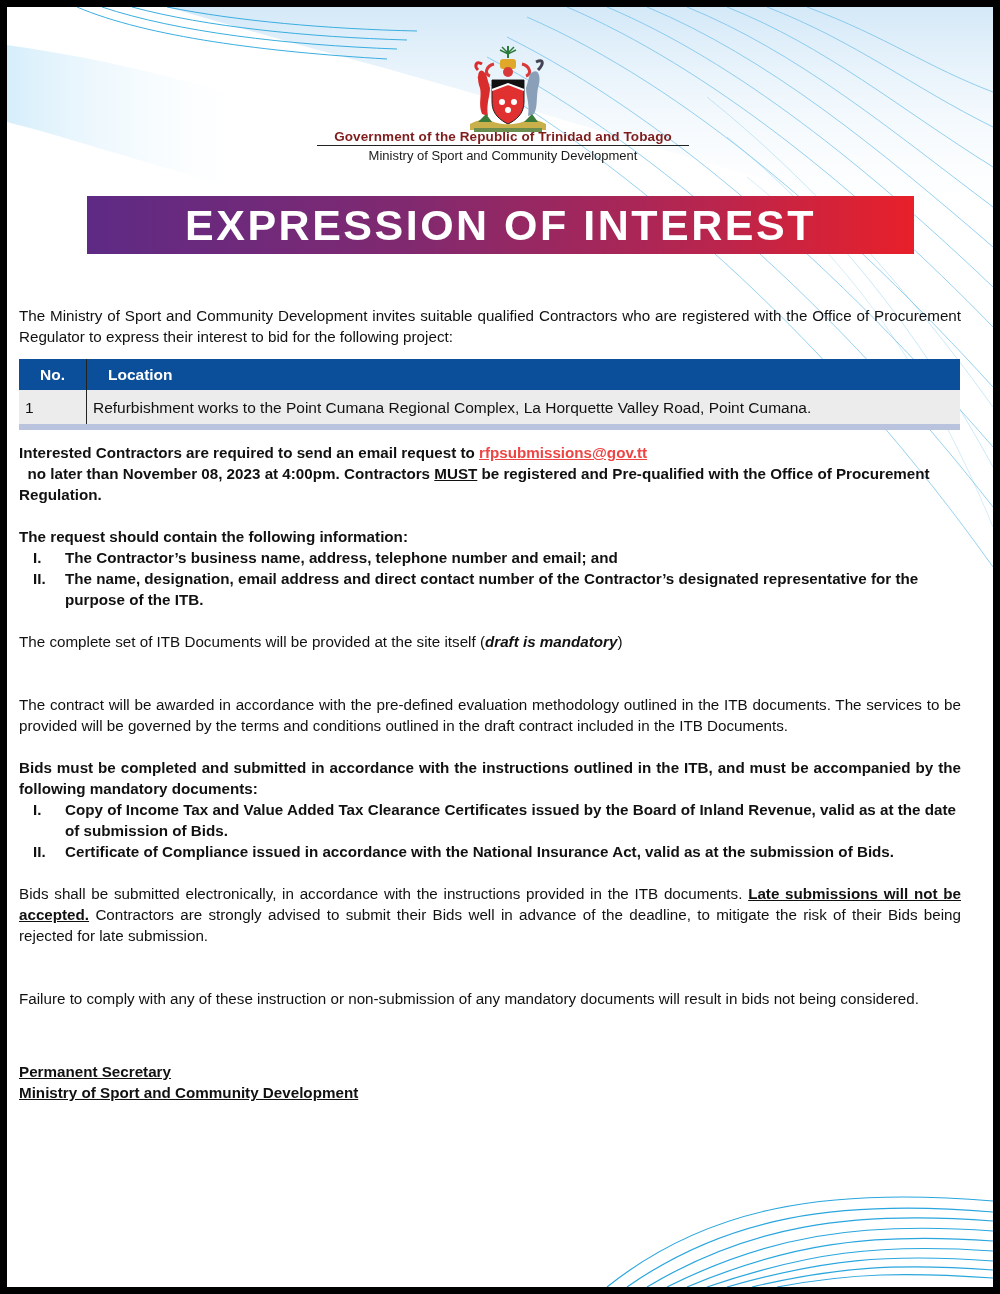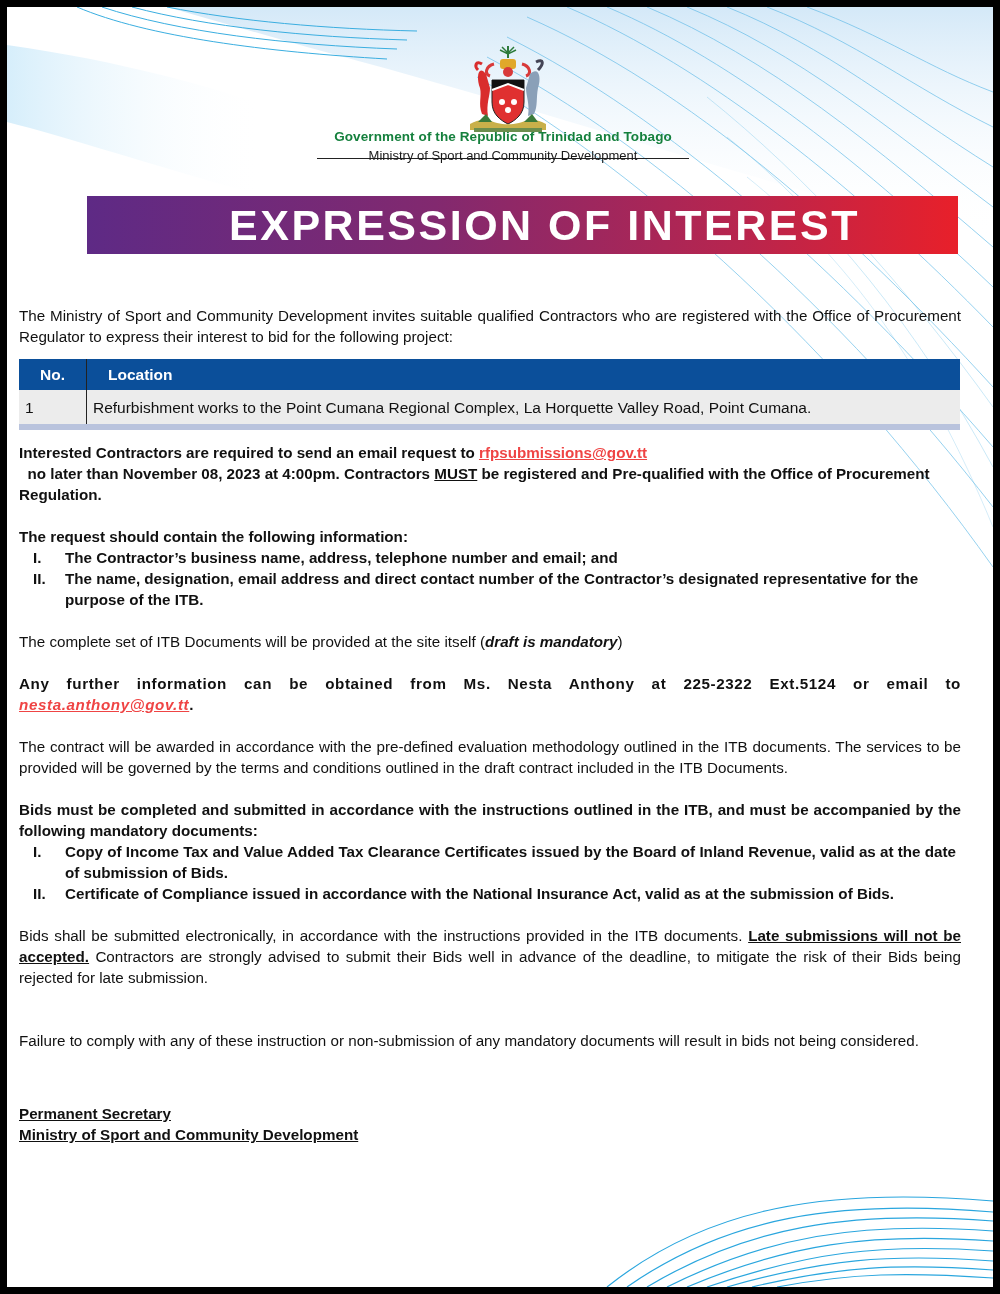--- a/index.html
+++ b/index.html
@@ -6,31 +6,31 @@
   body { width: 1000px; height: 1294px; background: #000; position: relative; overflow: hidden; }
   .page {
     position: absolute; left: 7px; top: 7px; width: 986px; height: 1280px;
     background: #ffffff; overflow: hidden;
     font-family: "Liberation Sans", sans-serif; color: #111;
   }
   .bg-waves { position: absolute; left: 0; top: 0; width: 986px; height: 1280px; pointer-events: none; }
   .crest { position: absolute; left: 449px; top: 37px; width: 104px; height: 92px; }
   .gov-title {
     position: absolute; left: 310px; top: 122px; width: 372px; text-align: center;
-    font-size: 13.5px; font-weight: bold; color: #15803d; letter-spacing: 0.1px;
-    padding-bottom: 14px; border-bottom: 1.5px solid #222;
+    font-size: 13.5px; font-weight: bold; color: #7f1d1d; letter-spacing: 0.1px;
+    padding-bottom: 1px; border-bottom: 1.5px solid #222;
   }
   .ministry-sub {
     position: absolute; left: 310px; top: 141px; width: 372px; text-align: center;
     font-size: 13px; color: #1a1a1a;
   }
   .banner {
     position: absolute; left: 80px; top: 189px; width: 827px; height: 58px;
     background: linear-gradient(90deg, #5e2a85 0%, #82296f 40%, #b8254e 75%, #e8202a 100%);
-    display: flex; align-items: center; justify-content: center; padding-left: 44px;
+    display: flex; align-items: center; justify-content: center;
   }
   .banner span {
     color: #fff; font-weight: bold; font-size: 43px; letter-spacing: 2.5px;
     font-family: "Liberation Sans", sans-serif;
   }
   .content {
     position: absolute; left: 12px; top: 298px; width: 942px;
     font-family: "Liberation Sans Narrow", "Liberation Sans", sans-serif;
     font-size: 15.2px; line-height: 21px; color: #111;
   }
@@ -179,21 +179,20 @@
       <ol class="roman">
         <li><span class="num">I.</span><span>The Contractor’s business name, address, telephone number and email; and</span></li>
         <li><span class="num">II.</span><span>The name, designation, email address and direct contact number of the Contractor’s designated representative for the purpose of the ITB.</span></li>
       </ol>
     </div>
 
     <div class="gap"></div>
     <p><span>The complete set of ITB Documents will be provided at the site itself (</span><b><i>draft is mandatory</i></b><span>)</span></p>
 
     <div class="gap"></div>
-    <p class="b just spaced"><span>Any further information can be obtained from Ms. Nesta Anthony at 225-2322 Ext.5124 or email to </span><a class="link" style="font-style:italic">nesta.anthony@gov.tt</a><span>.</span></p>
 
     <div class="gap"></div>
     <p class="just">The contract will be awarded in accordance with the pre-defined evaluation methodology outlined in the ITB documents. The services to be provided will be governed by the terms and conditions outlined in the draft contract included in the ITB Documents.</p>
 
     <div class="gap"></div>
     <div class="b">
       <p class="just">Bids must be completed and submitted in accordance with the instructions outlined in the ITB, and must be accompanied by the following mandatory documents:</p>
       <ol class="roman">
         <li><span class="num">I.</span><span>Copy of Income Tax and Value Added Tax Clearance Certificates issued by the Board of Inland Revenue, valid as at the date of submission of Bids.</span></li>
         <li><span class="num">II.</span><span>Certificate of Compliance issued in accordance with the National Insurance Act, valid as at the submission of Bids.</span></li>

